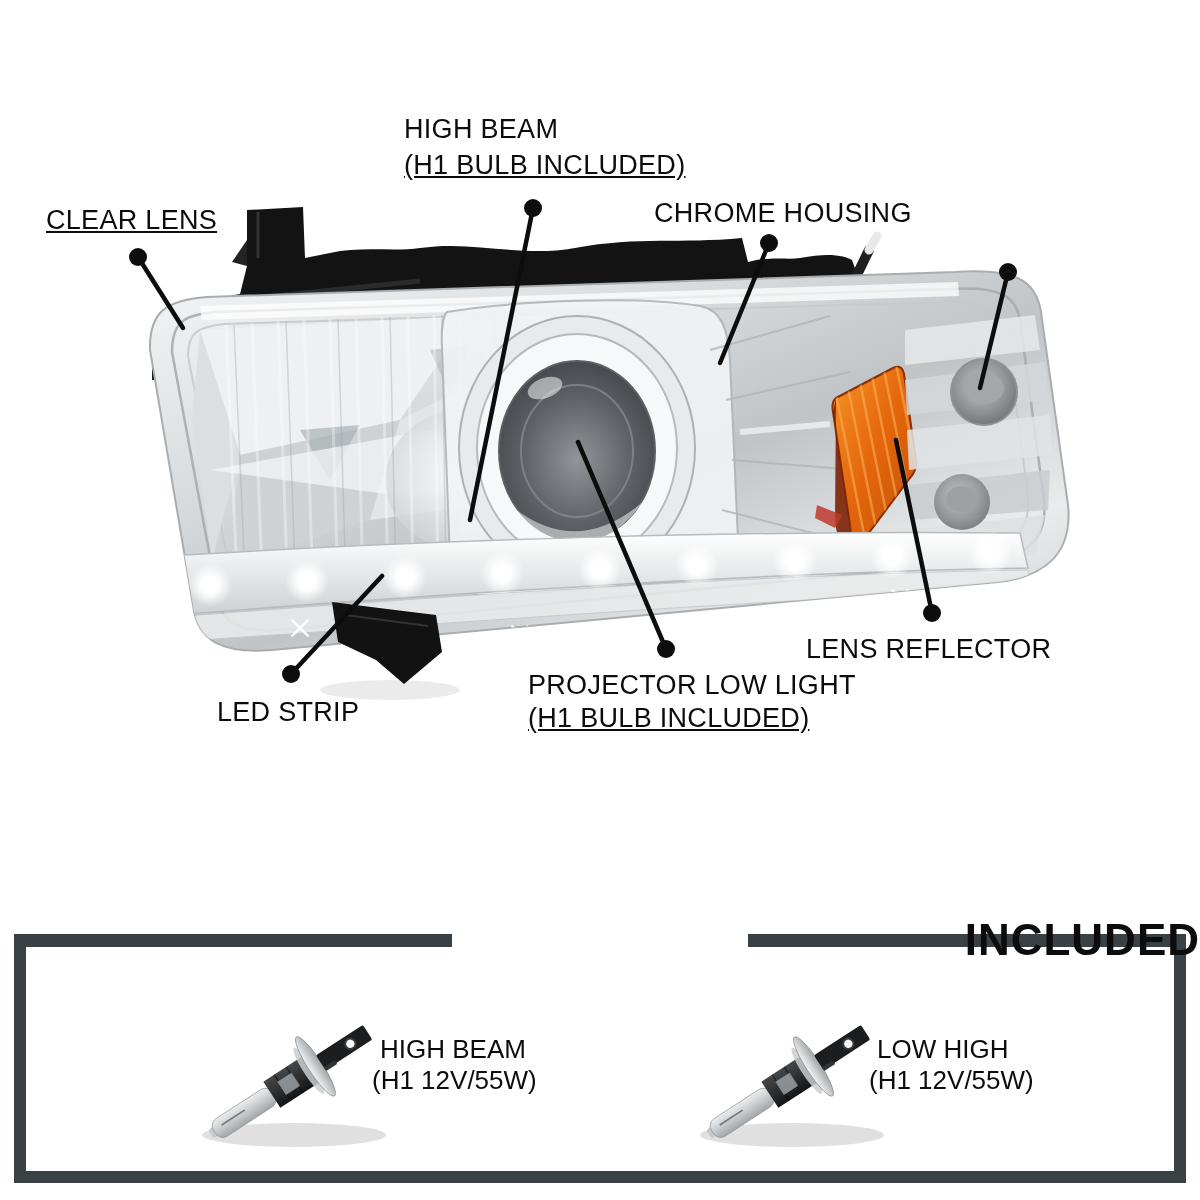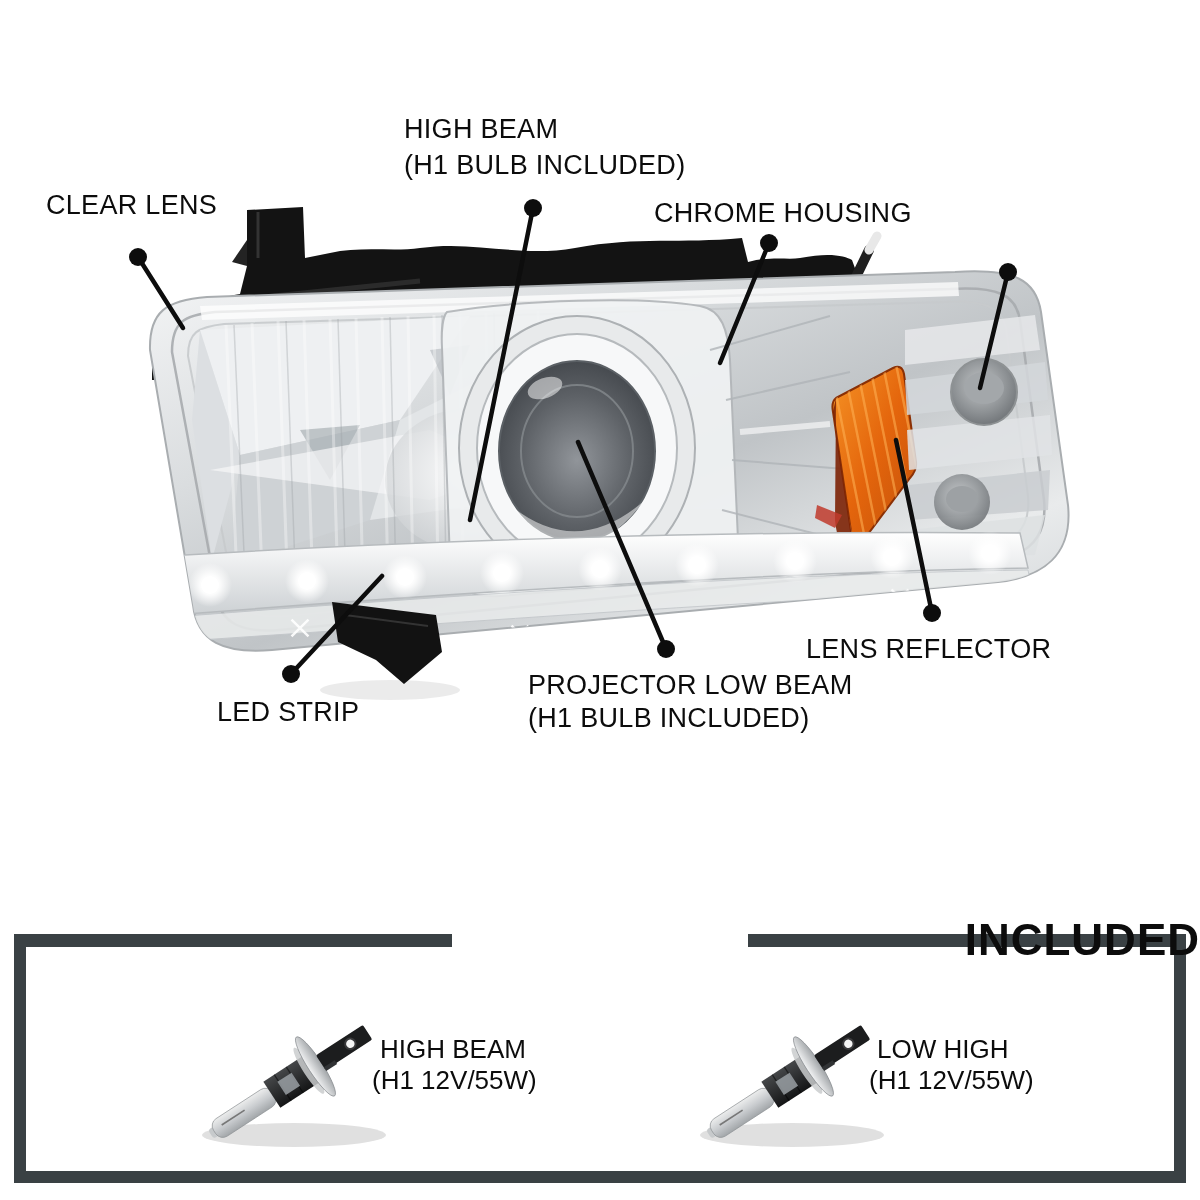--- a/index.html
+++ b/index.html
@@ -9,21 +9,21 @@
     font-family:"Liberation Sans", sans-serif;
     color:#0c0c0c;
   }
   .stage{position:absolute;inset:0;}
   svg{display:block;}
   .callout{
     position:absolute;
     font-size:27px;line-height:36px;letter-spacing:.3px;
     color:#0c0c0c;white-space:nowrap;
   }
-  .callout .l2{margin-top:-2px;}
+  .callout .l2{margin-top:-2px;text-decoration:underline;}
   
   .frame-bar{position:absolute;background:#3a4144;}
   .included-title{
     position:absolute;left:0;top:918px;width:1200px;text-align:right;
     font-size:44px;line-height:44px;font-weight:bold;letter-spacing:1px;color:#0c0c0c;
   }
   .bulb-label{
     position:absolute;font-size:26px;line-height:31px;color:#0c0c0c;white-space:nowrap;
   }
   .bulb-label .l1{padding-left:8px;}
@@ -243,35 +243,35 @@
       <circle cx="138" cy="257" r="9"></circle>
       <circle cx="533" cy="208" r="9"></circle>
       <circle cx="769" cy="243" r="9"></circle>
       <circle cx="1008" cy="272" r="9"></circle>
       <circle cx="932" cy="613" r="9"></circle>
       <circle cx="666" cy="649" r="9"></circle>
       <circle cx="291" cy="674" r="9"></circle>
     </g>
   </svg>
 
-  <div class="callout" style="left:46px;top:187px;">
+  <div class="callout" style="left:46px;top:202px;text-decoration:underline;">
     <div>CLEAR LENS</div>
   </div>
   <div class="callout" style="left:404px;top:110px;line-height:38px;">
     <div>HIGH BEAM</div>
     <div class="l2">(H1 BULB INCLUDED)</div>
   </div>
   <div class="callout" style="left:654px;top:195px;">
     <div>CHROME HOUSING</div>
   </div>
   <div class="callout" style="left:806px;top:631px;">
     <div>LENS REFLECTOR</div>
   </div>
   <div class="callout" style="left:528px;top:668px;line-height:35px;">
-    <div>PROJECTOR LOW BEAM</div>
+    <div>PROJECTOR LOW LIGHT</div>
     <div class="l2">(H1 BULB INCLUDED)</div>
   </div>
   <div class="callout" style="left:217px;top:694px;">
     <div>LED STRIP</div>
   </div>
 
   <div class="frame-bar" style="left:14px;top:934px;width:438px;height:13px;"></div>
   <div class="frame-bar" style="left:748px;top:934px;width:438px;height:13px;"></div>
   <div class="frame-bar" style="left:14px;top:934px;width:12px;height:249px;"></div>
   <div class="frame-bar" style="left:1174px;top:934px;width:12px;height:249px;"></div>

